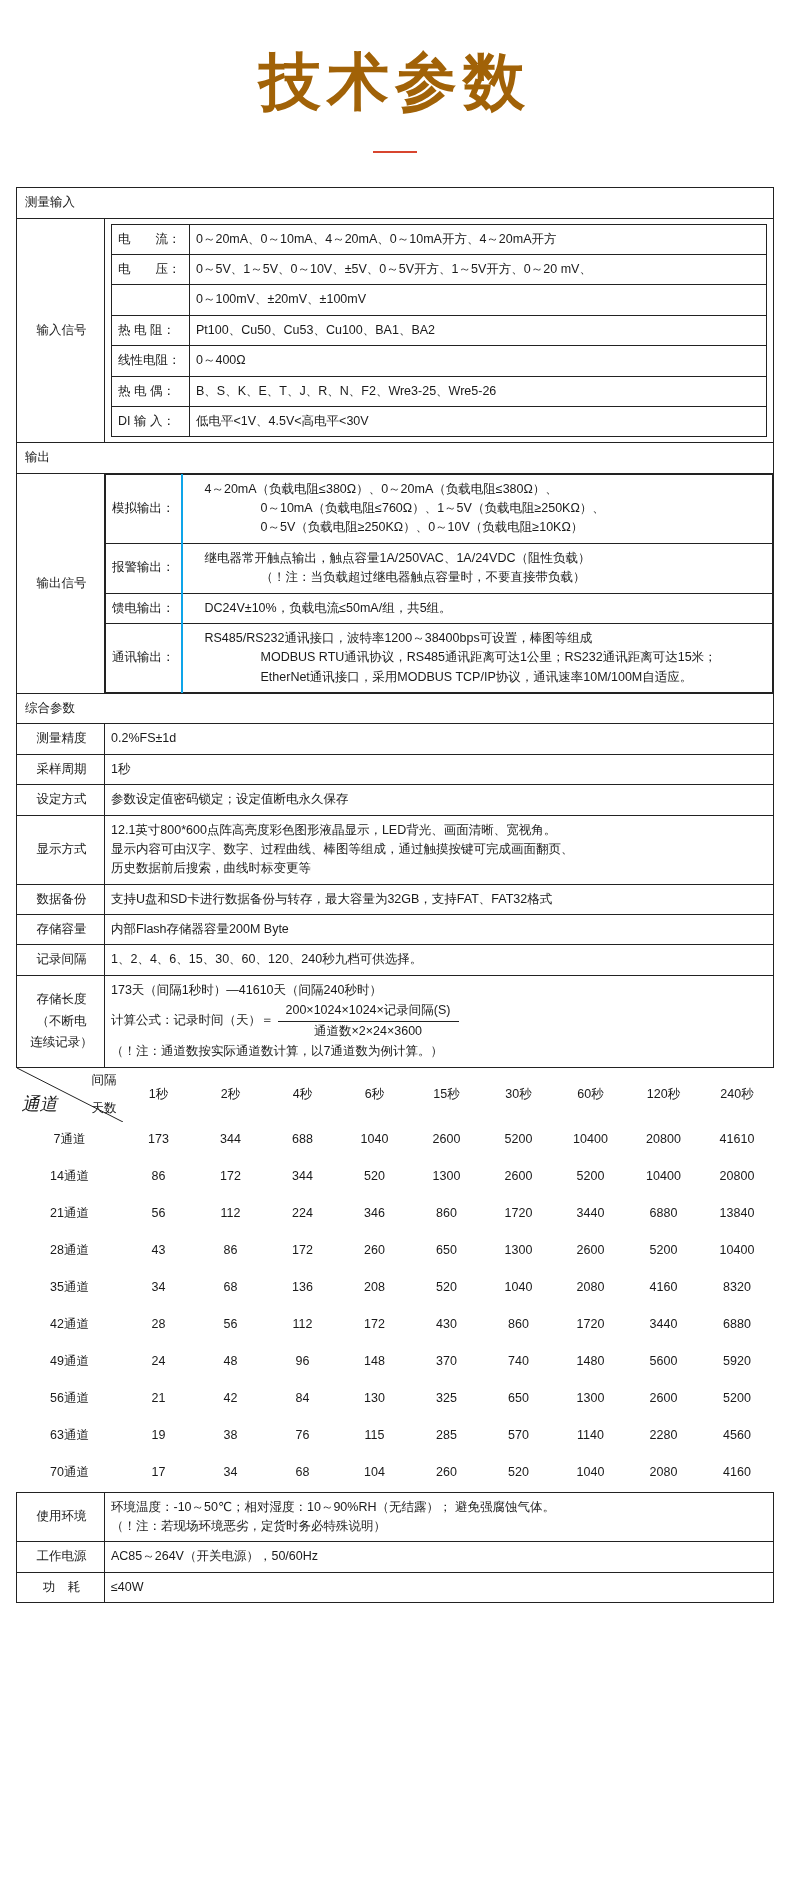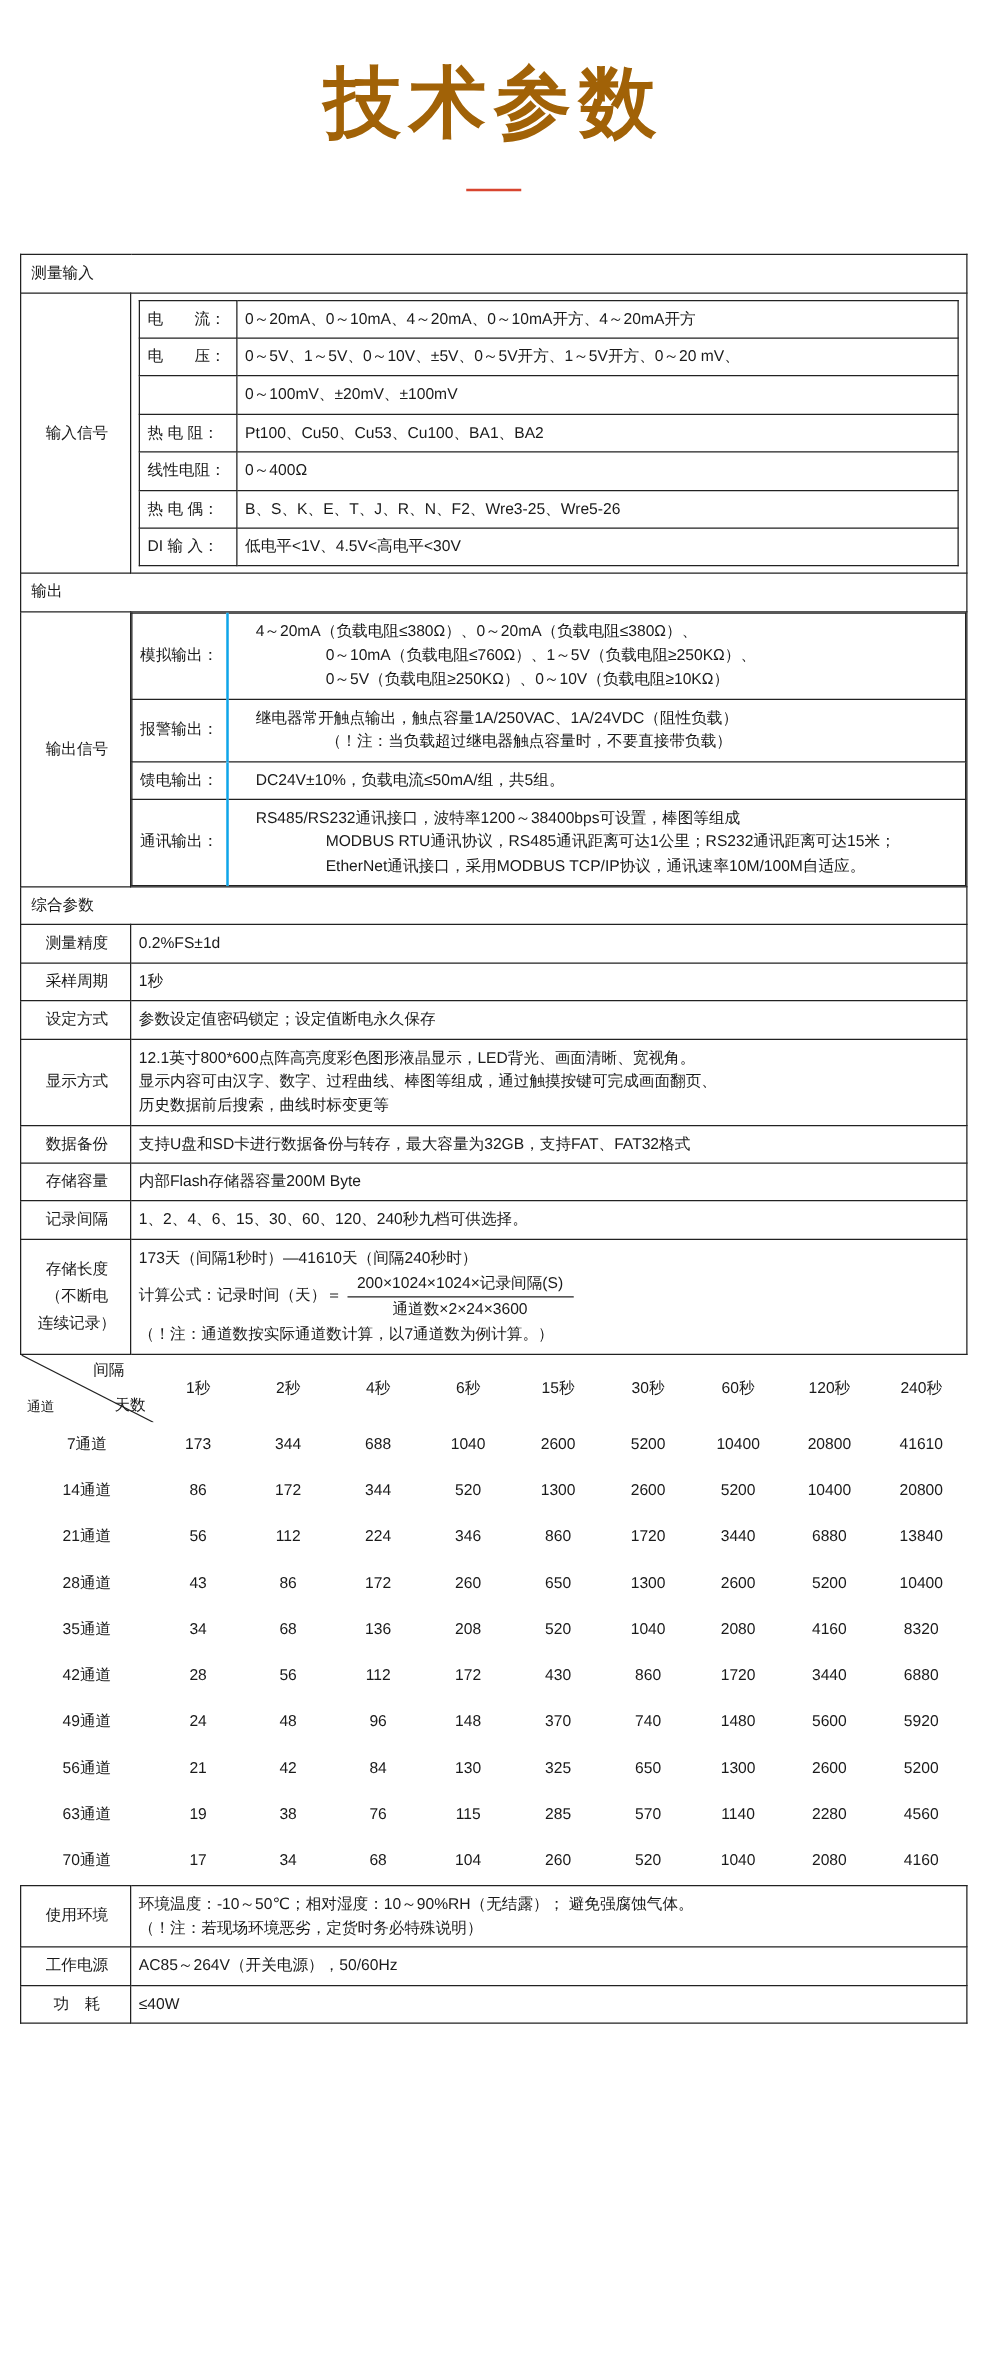--- a/index.html
+++ b/index.html
@@ -28,21 +28,21 @@
     line-height: 1.15;
     margin: 0;
   }
   .title-rule {
     width: 44px;
     height: 2px;
     background: #d8452f;
     margin: 34px auto 0 auto;
   }
   .table-wrap {
-    margin: 50px 16px 0 16px;
+    margin: 34px 16px 0 16px;
   }
   table.spec {
     width: 758px;
     border-collapse: collapse;
     table-layout: fixed;
     font-size: 12.5px;
     color: #1a1a1a;
   }
   table.spec td {
     border: 1px solid #222;
@@ -148,27 +148,28 @@
     height: 100%;
     overflow: hidden;
   }
   .corner-inner .diag {
     position: absolute;
     top: 0; left: 0;
     width: 100%; height: 100%;
   }
   .corner-inner .lbl-top {
     position: absolute;
-    top: 3px; right: 23px;
+    top: 3px; right: 6px;
     font-size: 12.5px;
   }
   .corner-inner .lbl-bot {
     position: absolute;
     bottom: 3px; left: 5px;
-    font-size: 11px;
+    font-size: 18px;
+    font-style: italic;
   }
   .matrix-outer td { padding: 0 !important; border: none !important; }
   .small-note { display: block; }
 </style>
 </head>
 <body>
 
 <div class="page">
 
   <div class="title-block">

